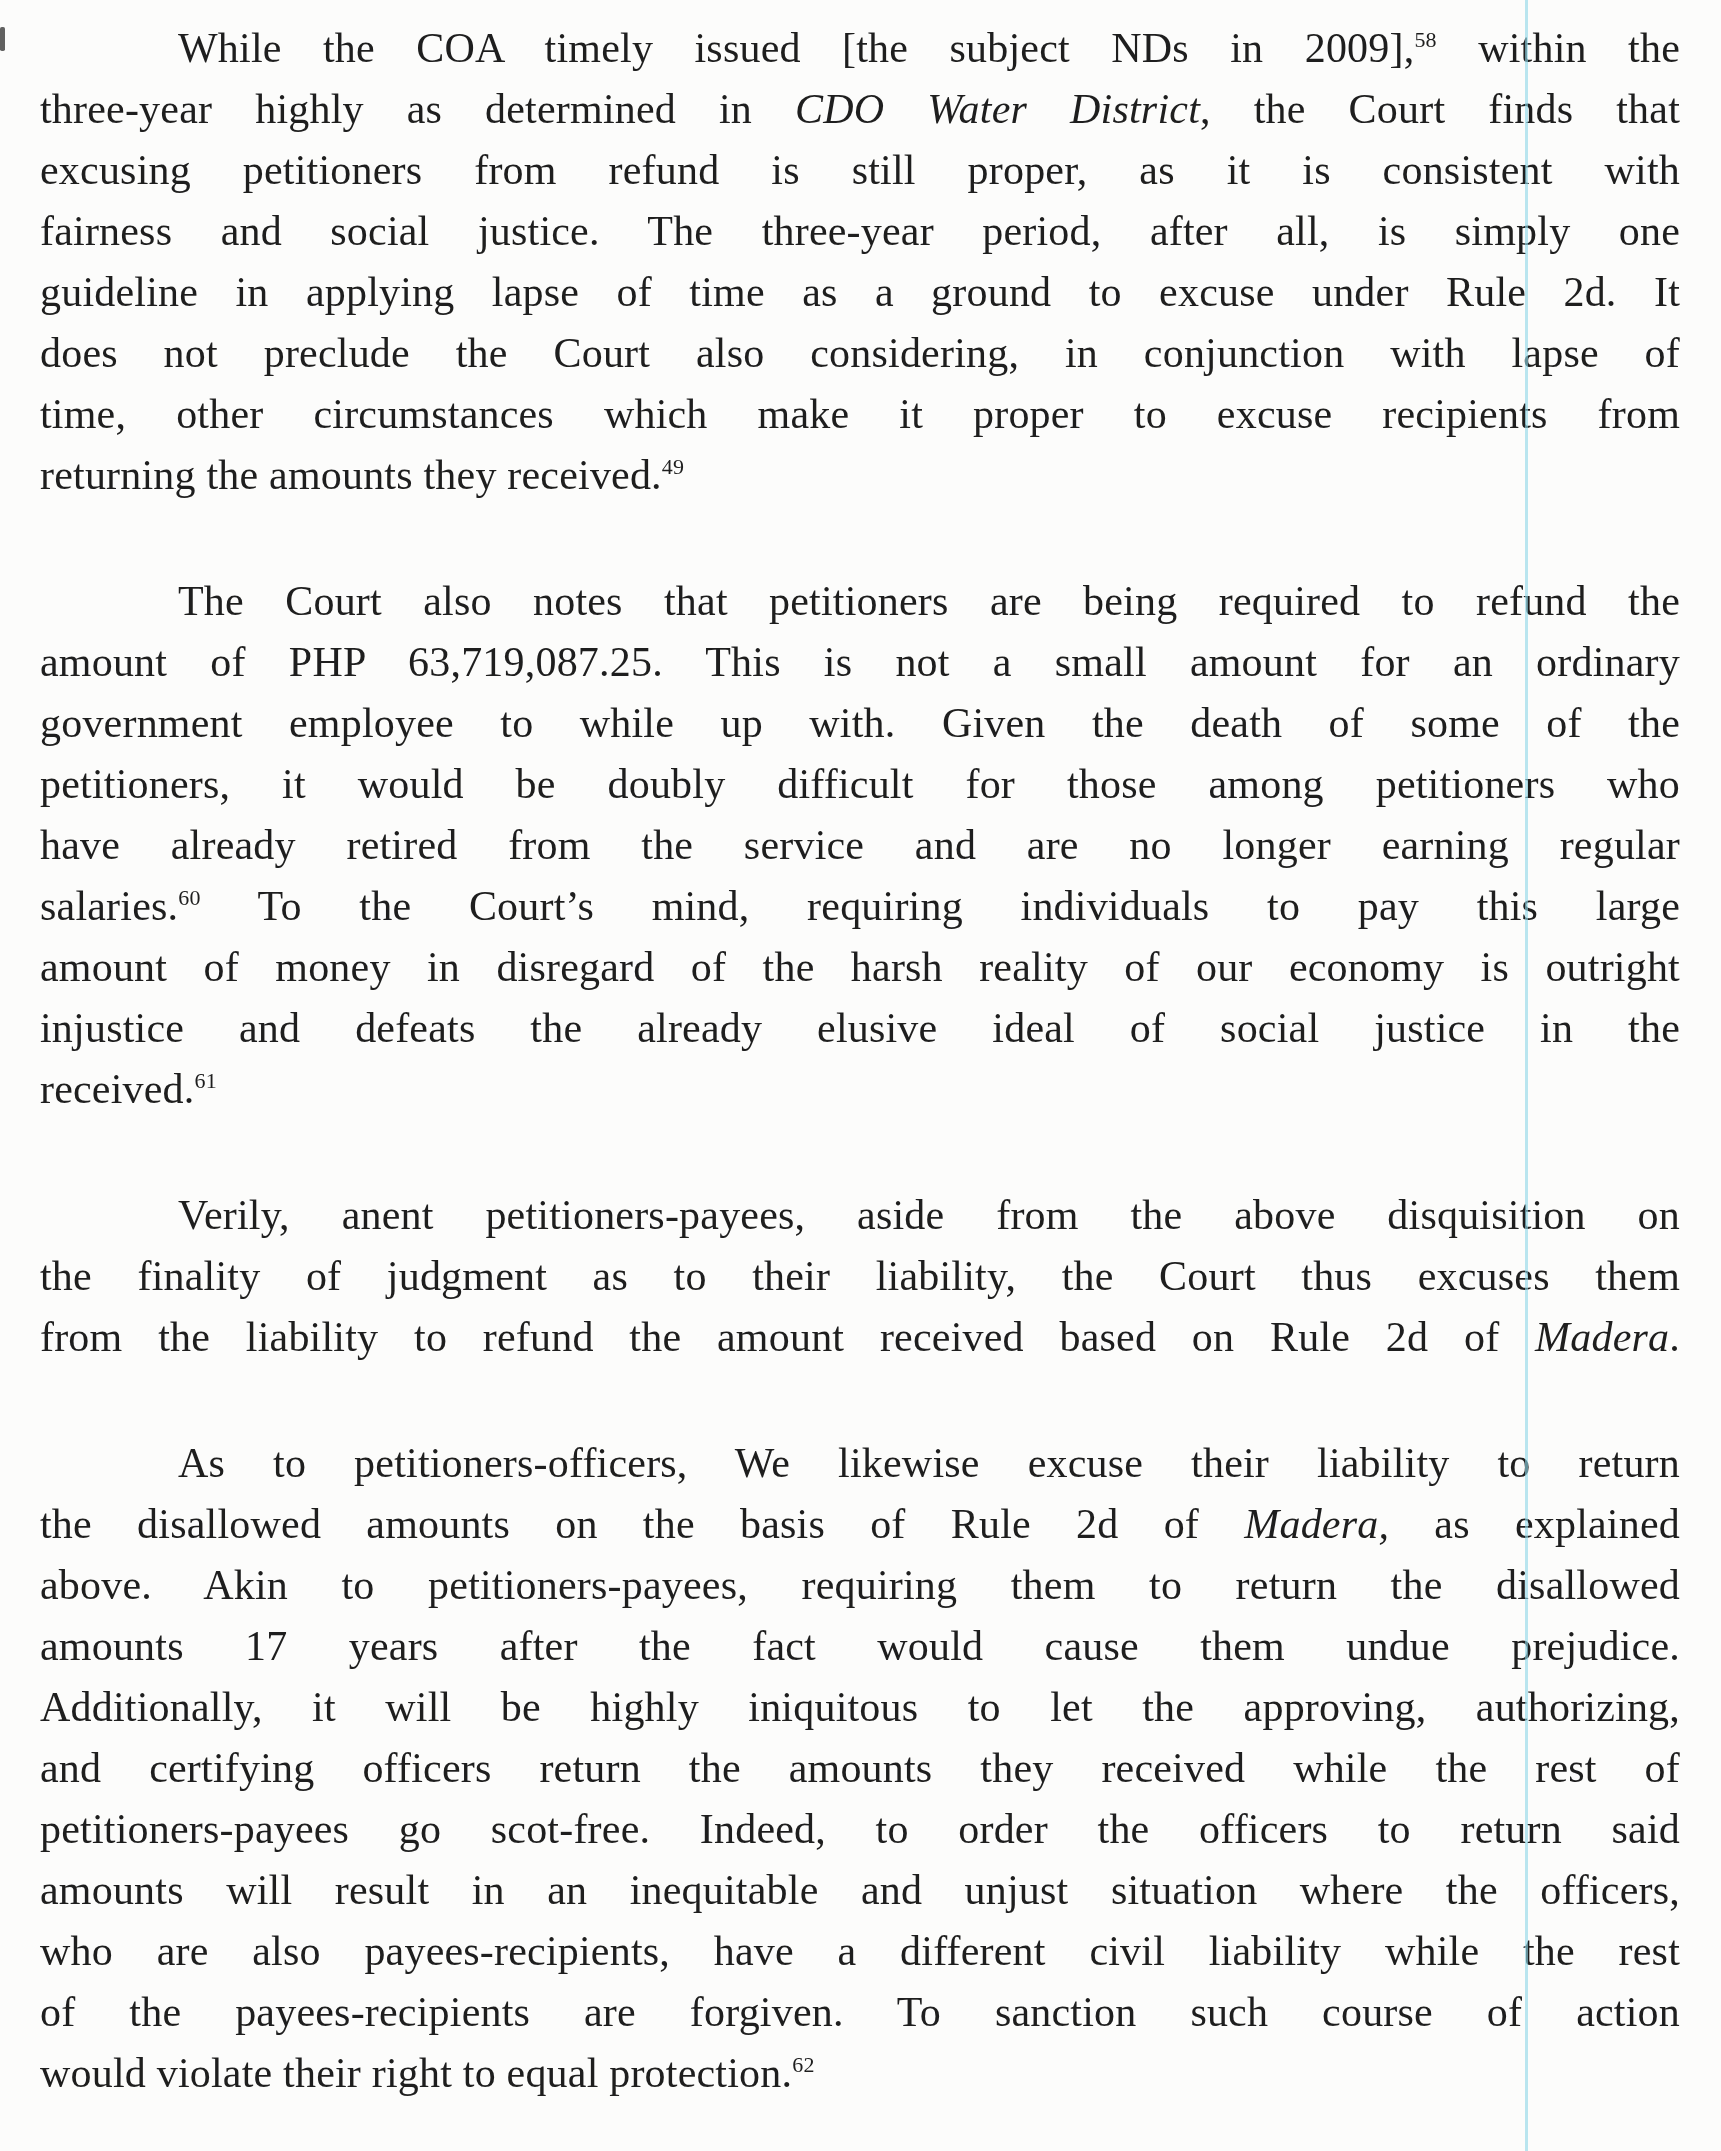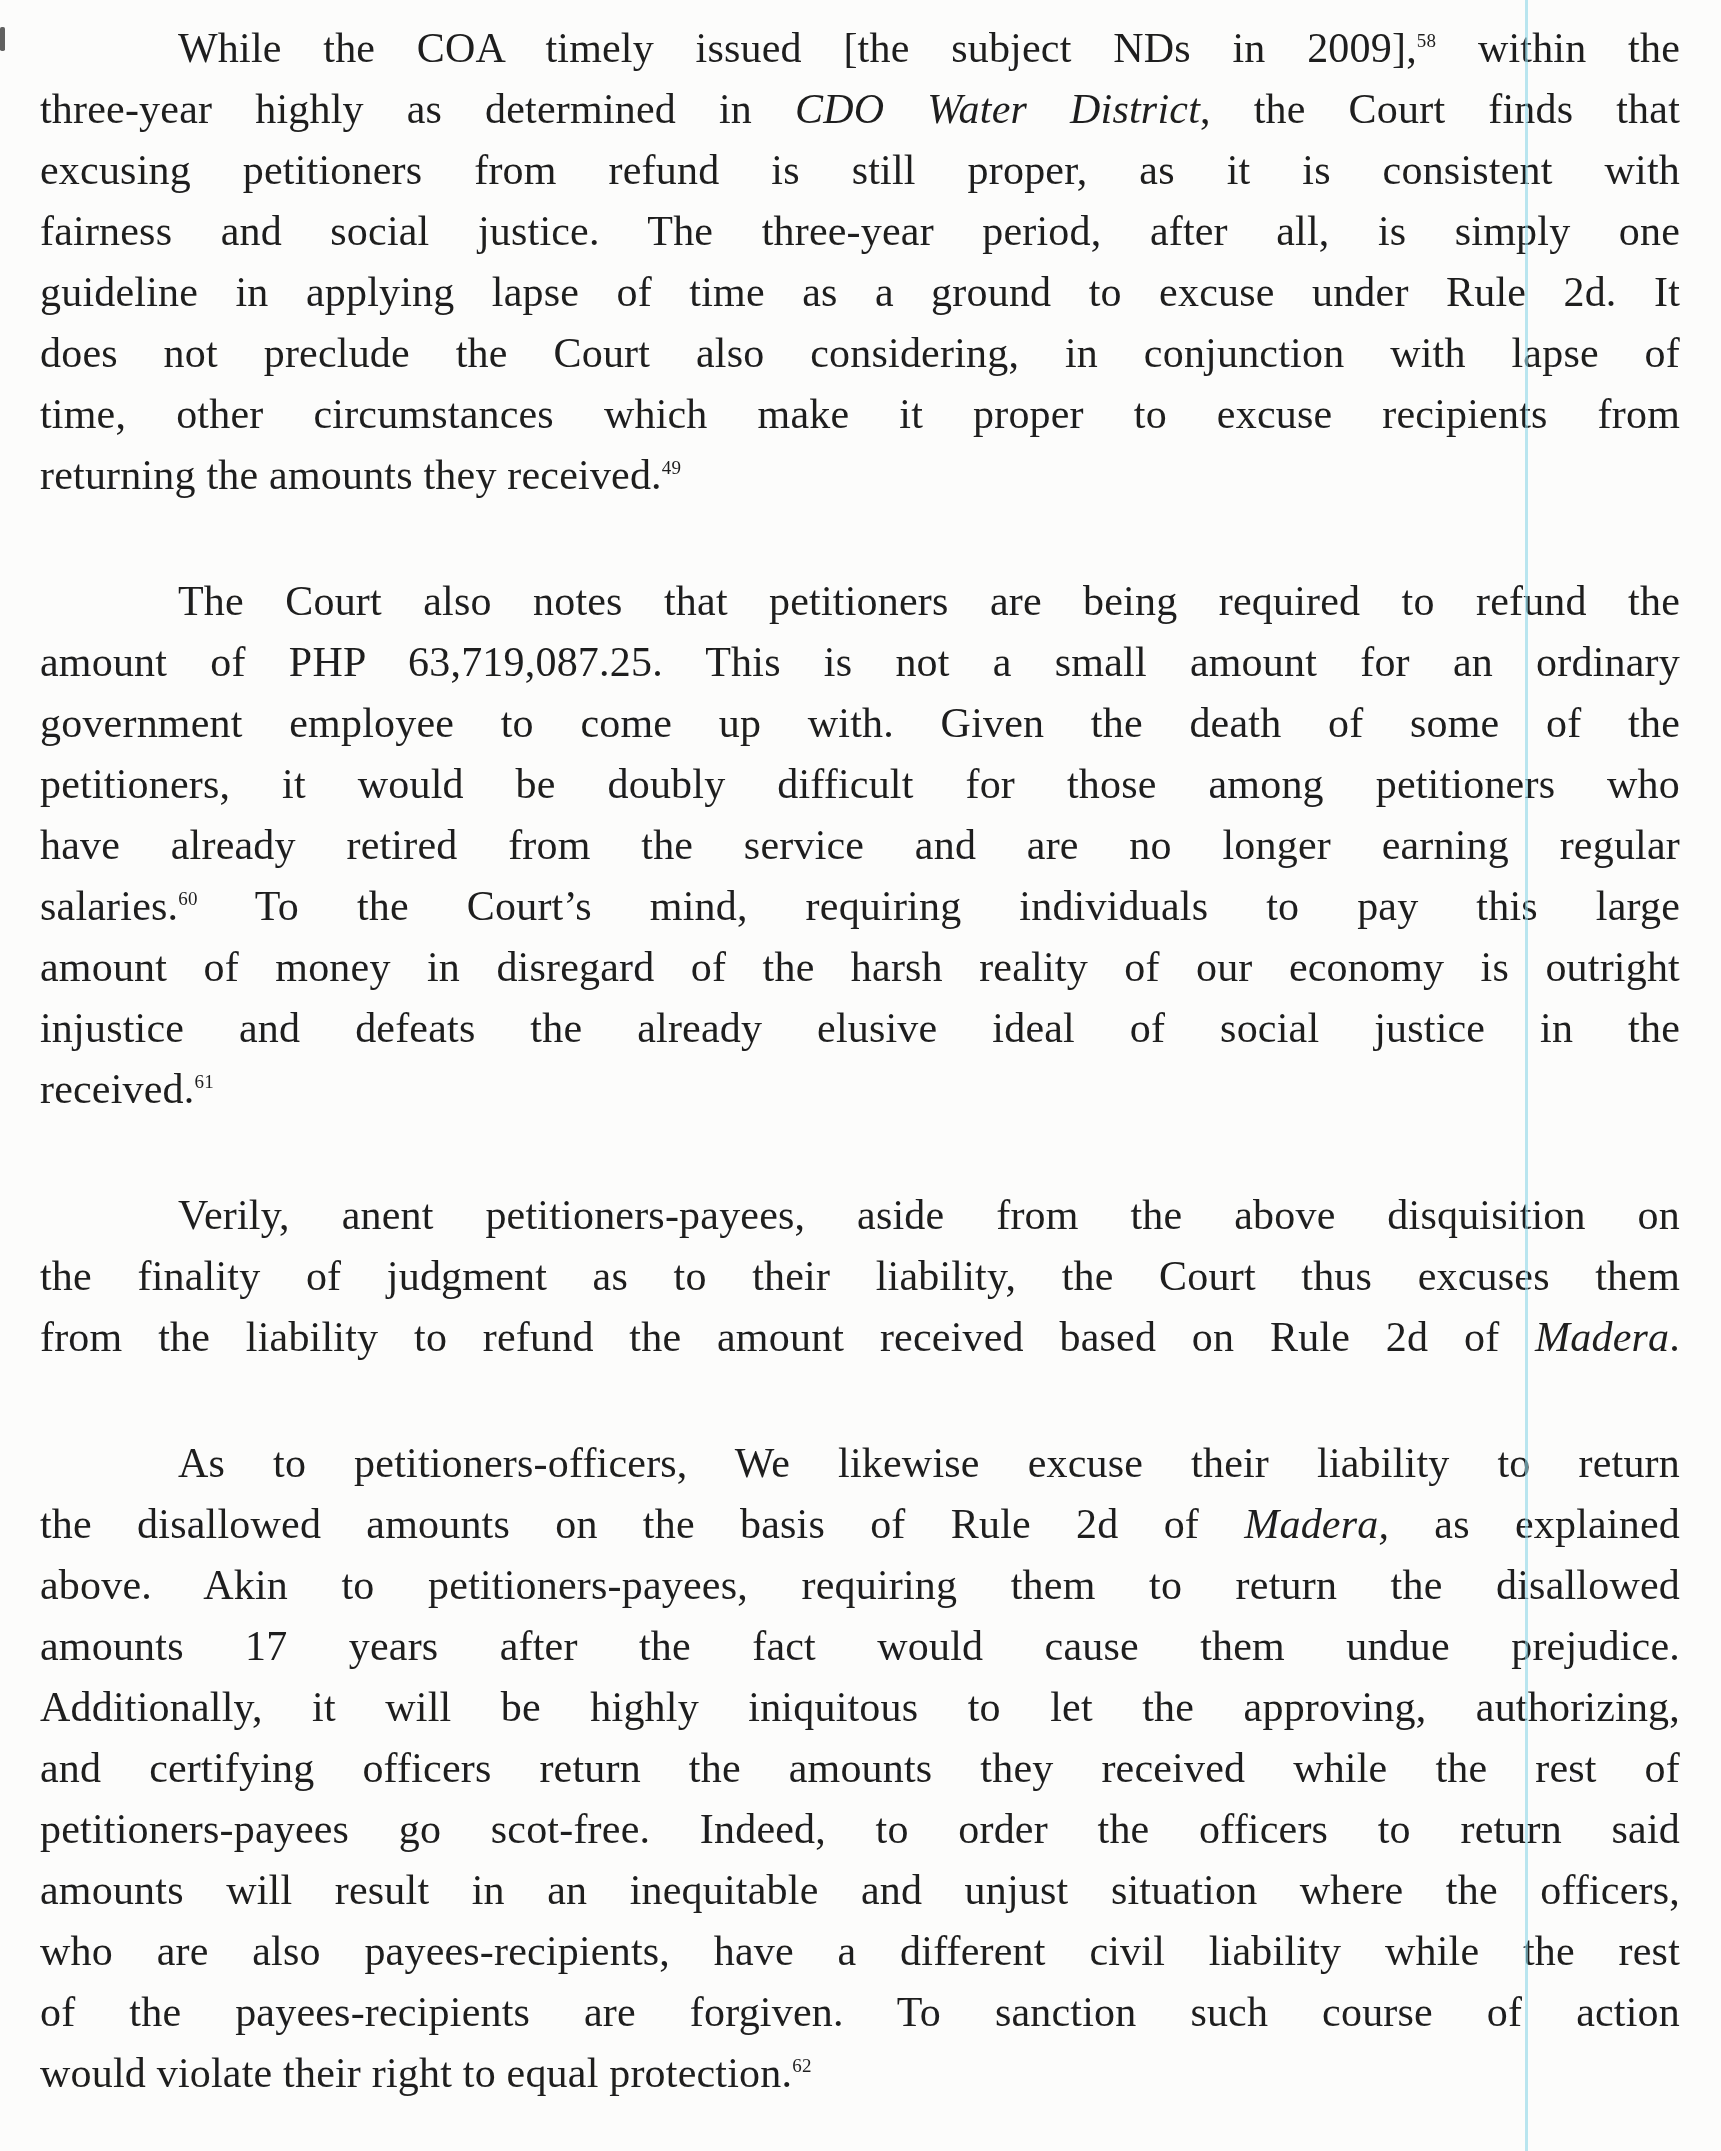--- a/index.html
+++ b/index.html
@@ -37,21 +37,21 @@
     overflow: visible;
     letter-spacing: 0.2px;
   }
   .line.indent {
     text-indent: 138px;
   }
   .line.endline {
     text-align-last: left;
   }
   .sup {
-    font-size: 19px;
+    font-size: 22px;
     position: relative;
     top: -15.5px;
     line-height: 0;
   }
   .italic {
     font-style: italic;
     margin-top: 16px;
   }
   .scan-line {
     position: absolute;
@@ -83,21 +83,21 @@
       <div class="line"><span>excusing petitioners from refund is still proper, as it is consistent with</span></div>
       <div class="line"><span>fairness and social justice. The three-year period, after all, is simply one</span></div>
       <div class="line"><span>guideline in applying lapse of time as a ground to excuse under Rule 2d. It</span></div>
       <div class="line"><span>does not preclude the Court also considering, in conjunction with lapse of</span></div>
       <div class="line"><span>time, other circumstances which make it proper to excuse recipients from</span></div>
       <div class="line endline"><span>returning the amounts they received.</span><span class="sup">49</span></div>
     </div>
     <div class="paragraph">
       <div class="line indent"><span>The Court also notes that petitioners are being required to refund the</span></div>
       <div class="line"><span>amount of PHP 63,719,087.25. This is not a small amount for an ordinary</span></div>
-      <div class="line"><span>government employee to come up with. Given the death of some of the</span></div>
+      <div class="line"><span>government employee to while up with. Given the death of some of the</span></div>
       <div class="line"><span>petitioners, it would be doubly difficult for those among petitioners who</span></div>
       <div class="line"><span>have already retired from the service and are no longer earning regular</span></div>
       <div class="line"><span>salaries.</span><span class="sup">60</span><span> To the Court’s mind, requiring individuals to pay this large</span></div>
       <div class="line"><span>amount of money in disregard of the harsh reality of our economy is outright</span></div>
       <div class="line"><span>injustice and defeats the already elusive ideal of social justice in the</span></div>
       <div class="line endline"><span>received.</span><span class="sup">61</span></div>
     </div>
     <div class="paragraph">
       <div class="line indent"><span>Verily, anent petitioners-payees, aside from the above disquisition on</span></div>
       <div class="line"><span>the finality of judgment as to their liability, the Court thus excuses them</span></div>

